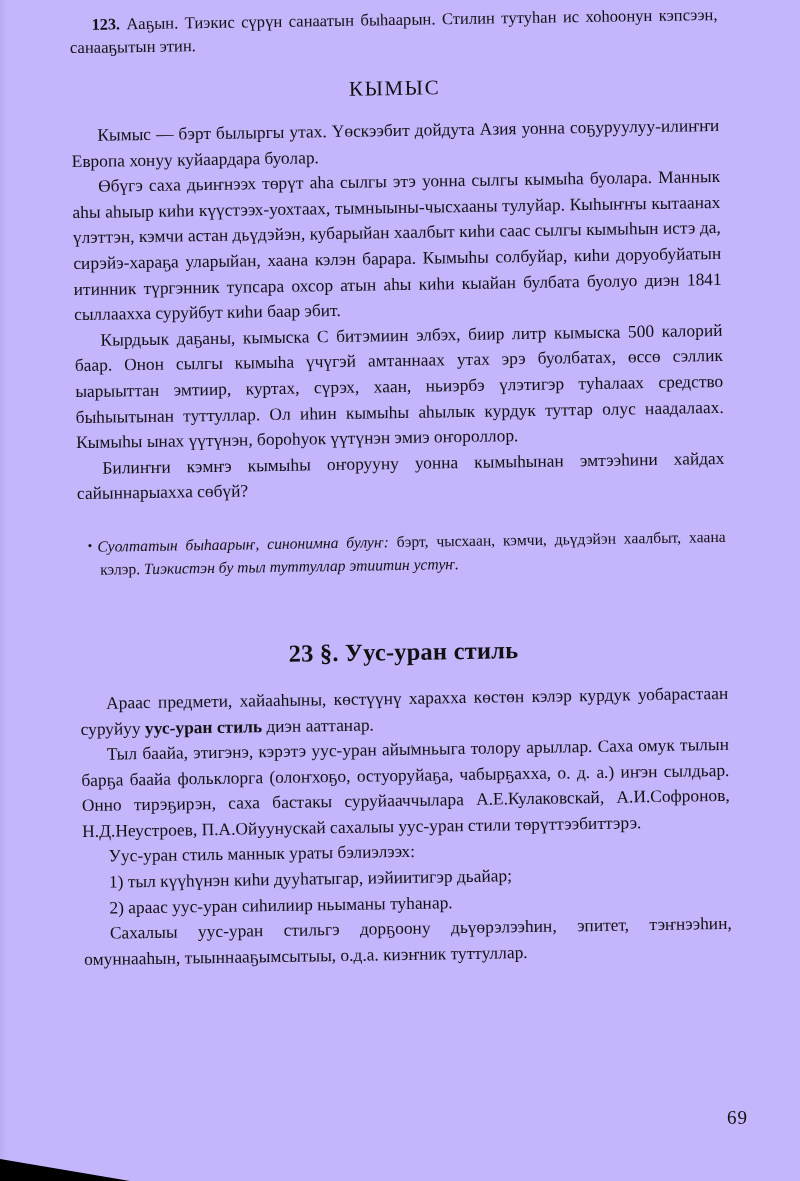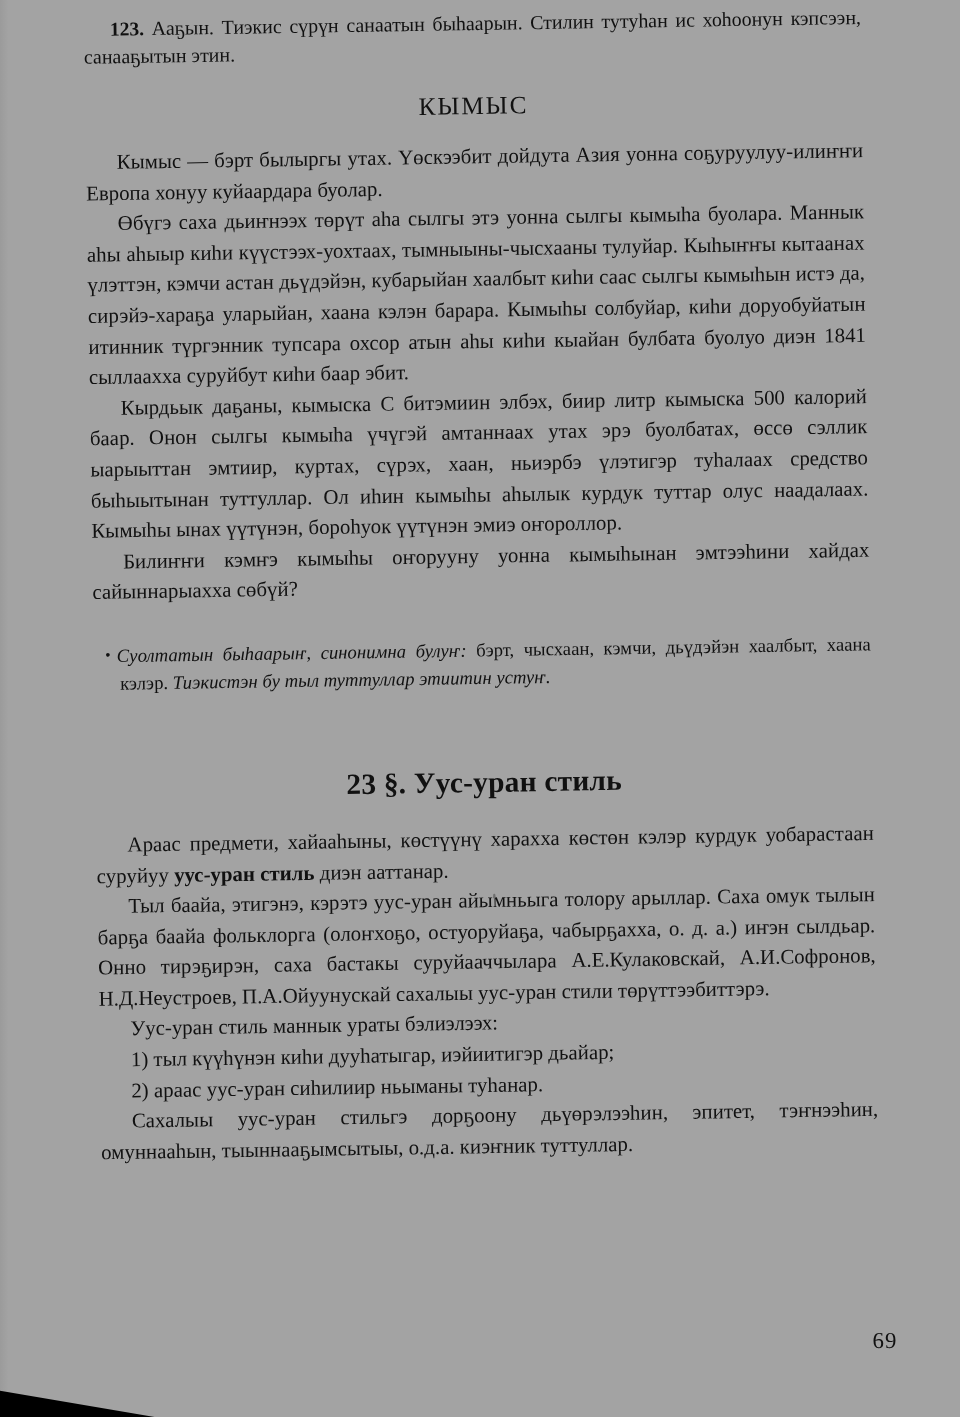--- a/index.html
+++ b/index.html
@@ -14,21 +14,21 @@
     overflow: hidden;
     font-family: "Liberation Serif", "DejaVu Serif", serif;
     color: #111111;
     position: relative;
   }
 
   
   #page {
     position: absolute;
     inset: 0;
-    background: #a3a3a3;
+    background: #c4b5fd;
   }
 
   
   #skew {
     position: absolute;
     left: 0;
     top: 0;
     width: 800px;
     height: 1181px;
     transform: rotate(-0.9deg);

